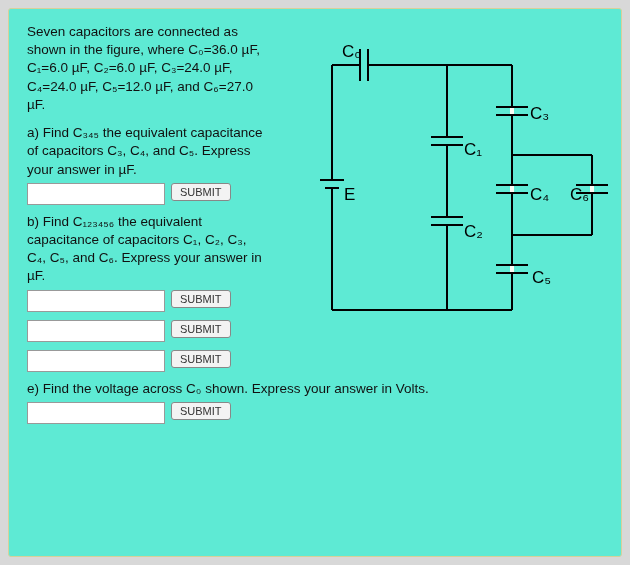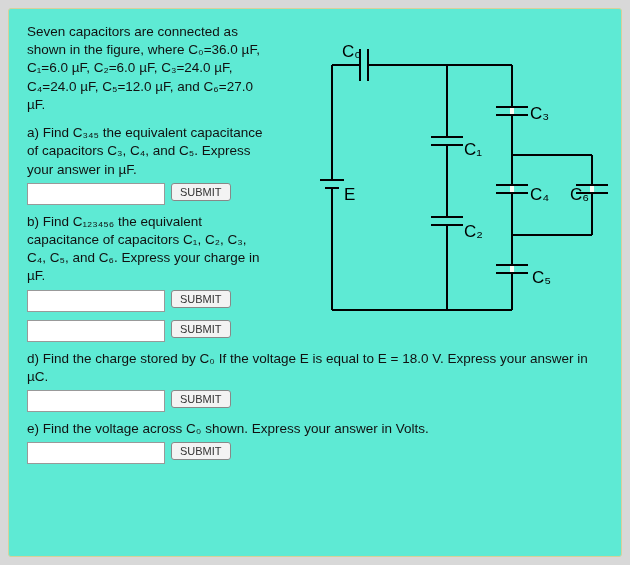--- a/index.html
+++ b/index.html
@@ -149,37 +149,36 @@
 
     <div class="qa qa-narrow">
       <div>a) Find C₃₄₅ the equivalent capacitance of capacitors C₃, C₄, and C₅. Express your answer in µF.</div>
       <div class="answer-row">
         <input type="text" style="">
         <button>SUBMIT</button>
       </div>
     </div>
 
     <div class="qa qa-narrow">
-      <div>b) Find C₁₂₃₄₅₆ the equivalent capacitance of capacitors C₁, C₂, C₃, C₄, C₅, and C₆. Express your charge in µF.</div>
+      <div>b) Find C₁₂₃₄₅₆ the equivalent capacitance of capacitors C₁, C₂, C₃, C₄, C₅, and C₆. Express your answer in µF.</div>
       <div class="answer-row">
         <input type="text" style="">
         <button>SUBMIT</button>
       </div>
     </div>
   </div>
 
   <div class="qa">
     <div class="answer-row">
       <input type="text" style="">
       <button>SUBMIT</button>
     </div>
   </div>
 
   <div class="qa">
-    <div>d) Find the charge stored by C₀ If the voltage E is equal to E = 18.0 V. Express your answer in µC.</div>
     <div class="answer-row">
       <input type="text" style="">
       <button>SUBMIT</button>
     </div>
   </div>
 
   <div class="qa">
     <div>e) Find the voltage across C₀ shown. Express your answer in Volts.</div>
     <div class="answer-row">
       <input type="text" style="">

